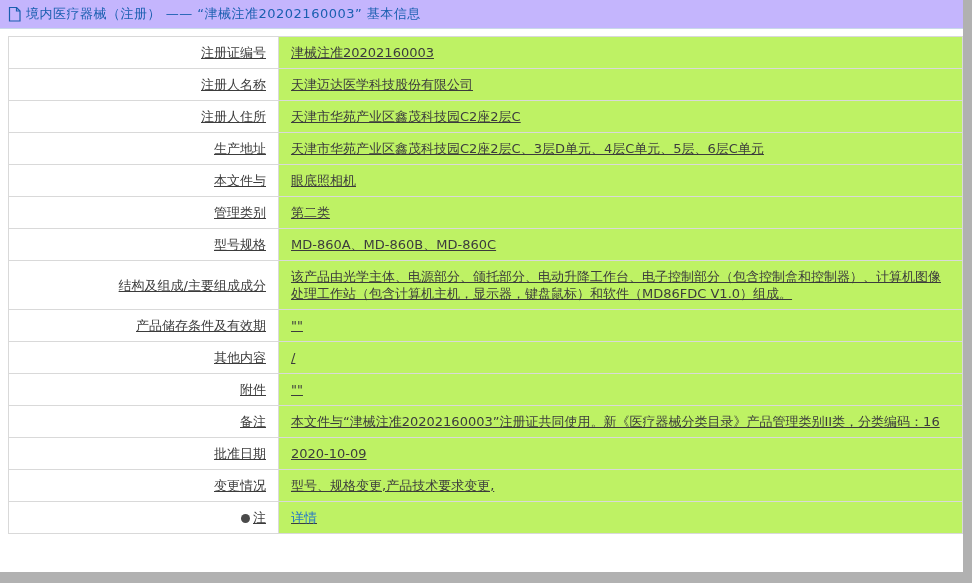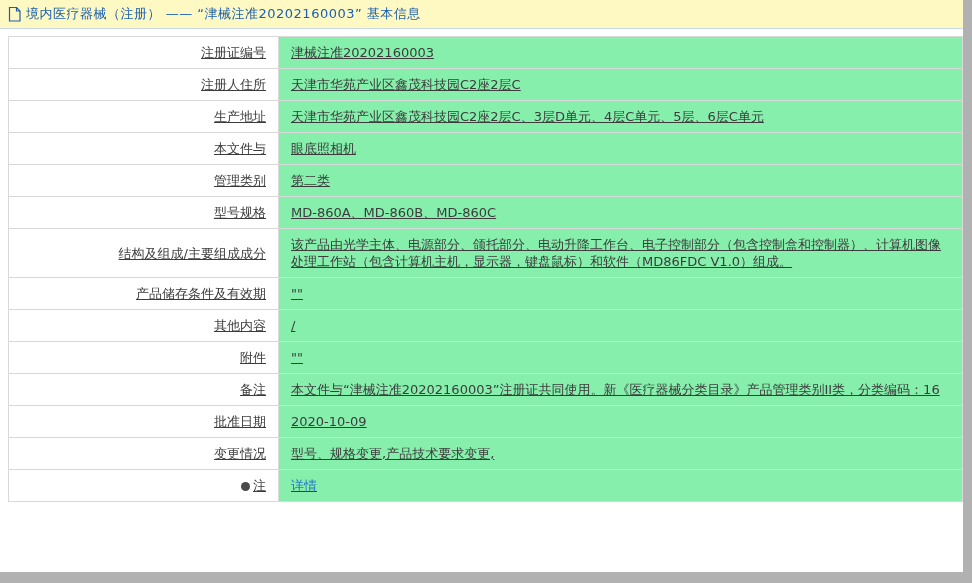--- a/index.html
+++ b/index.html
@@ -10,21 +10,21 @@
     overflow: hidden;
   }
   .page {
     width: 963px;
     min-height: 572px;
     background: #ffffff;
     padding-bottom: 4px;
   }
   .header-bar {
     height: 29px;
-    background: #fef9c3;
+    background: #c4b5fd;
     display: flex;
     align-items: center;
     padding-left: 8px;
     border-bottom: 1px solid #c8d8ea;
   }
   .doc-icon {
     display: inline-flex;
     margin-right: 5px;
     flex: 0 0 auto;
   }
@@ -56,21 +56,21 @@
   td.label-cell {
     width: 270px;
     text-align: right;
     color: #404040;
     background: #ffffff;
     white-space: nowrap;
     overflow: hidden;
   }
   td.value-cell {
     text-align: left;
-    background: #86efac;
+    background: #bef264;
   }
   td.value-cell a {
     color: #2779c7;
     text-decoration: none;
   }
   .note-bullet {
     display: inline-block;
     width: 9px; height: 9px;
     background: #4a4a4a;
     border-radius: 50%;
@@ -92,20 +92,24 @@
     </span>
     <span class="header-title">境内医疗器械（注册） ——  “津械注准20202160003” 基本信息</span>
   </div>
 
   <div class="table-wrap">
     <table class="info-table">
       <tbody id="table-body">
           <tr>
             <td class="label-cell">注册证编号</td>
             <td class="value-cell">津械注准20202160003</td>
+          </tr>
+          <tr>
+            <td class="label-cell">注册人名称</td>
+            <td class="value-cell">天津迈达医学科技股份有限公司</td>
           </tr>
           <tr>
             <td class="label-cell">注册人住所</td>
             <td class="value-cell">天津市华苑产业区鑫茂科技园C2座2层C</td>
           </tr>
           <tr>
             <td class="label-cell">生产地址</td>
             <td class="value-cell">天津市华苑产业区鑫茂科技园C2座2层C、3层D单元、4层C单元、5层、6层C单元</td>
           </tr>
           <tr>

